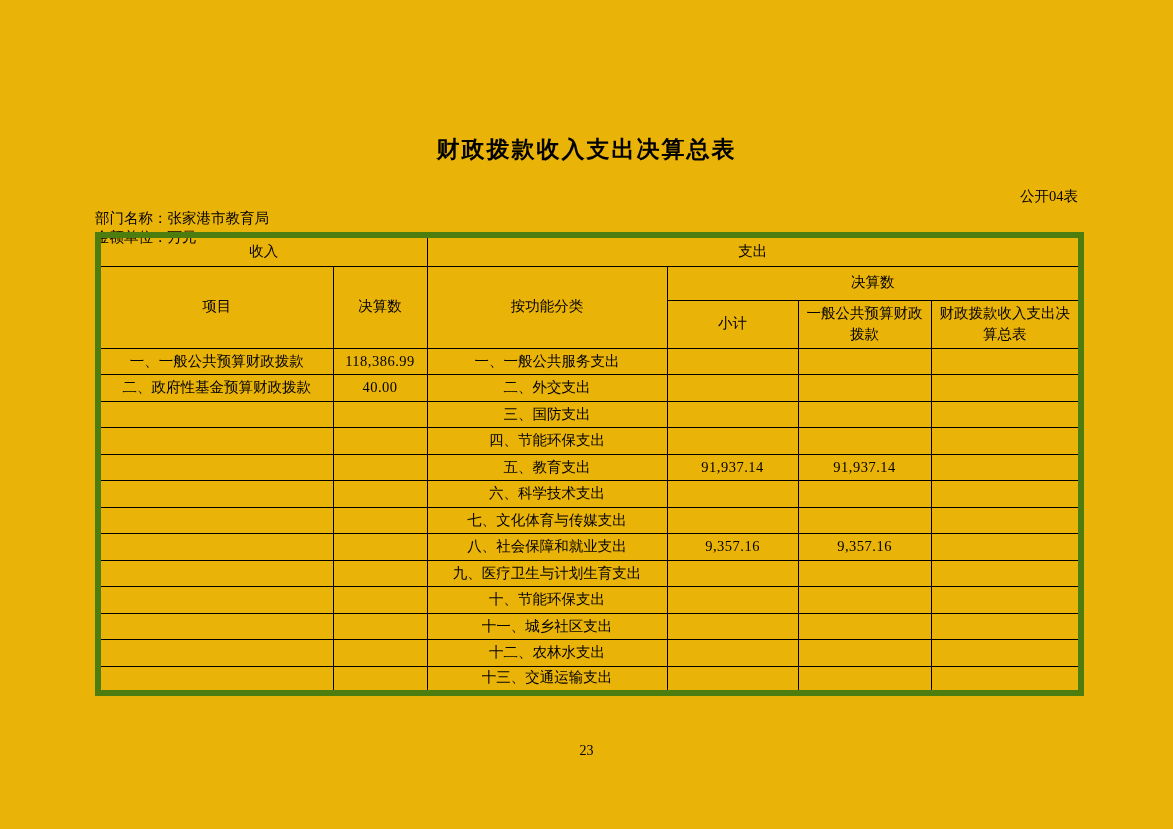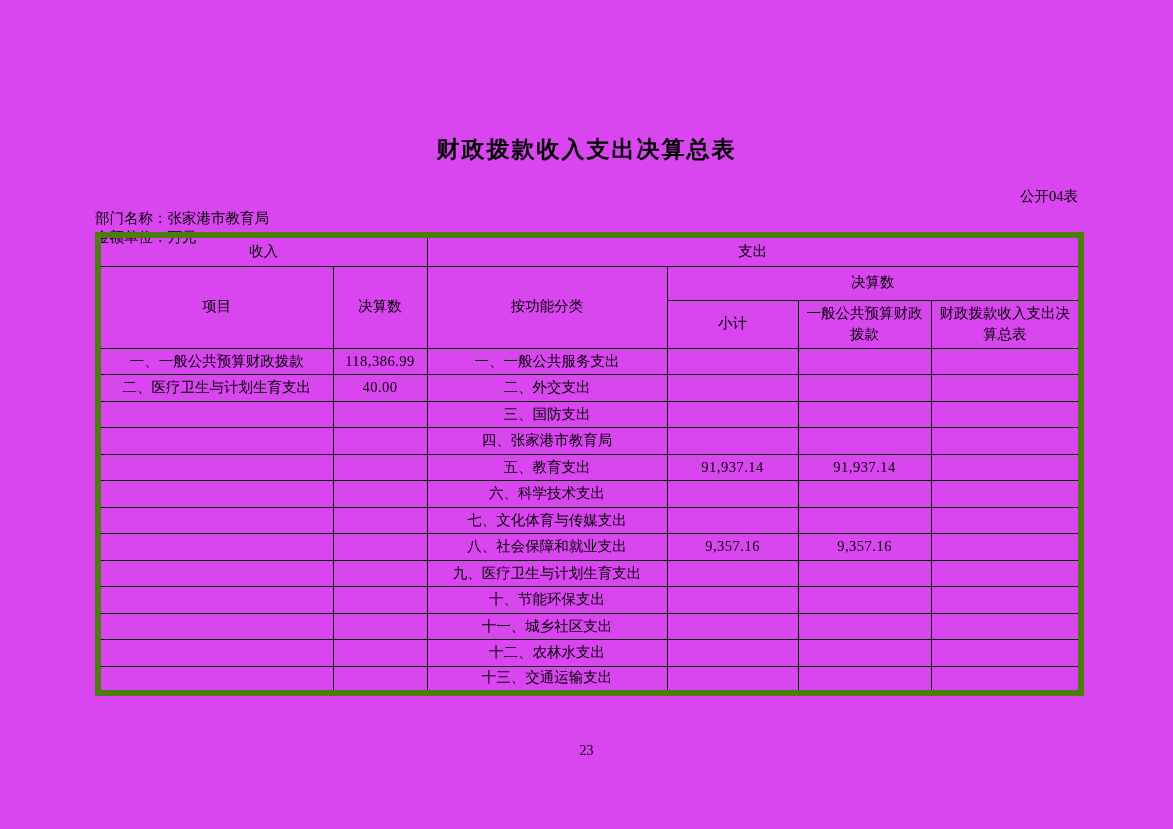--- a/index.html
+++ b/index.html
@@ -6,21 +6,21 @@
   html, body {
     margin: 0; padding: 0;
     background: #ffffff;
     font-family: "Liberation Serif", "DejaVu Serif", serif;
     color: #000000;
   }
   .page {
     position: relative;
     width: 1173px;
     height: 829px;
-    background: #d946ef;
+    background: #eab308;
     overflow: hidden;
   }
   .doc-title {
     position: absolute;
     top: 134px; left: 0;
     width: 100%;
     margin: 0;
     text-align: center;
     font-size: 23px;
     font-weight: bold;
@@ -123,39 +123,39 @@
     <tbody id="table-body">
         <tr>
           <td class="item-cell">一、一般公共预算财政拨款</td>
           <td class="num-cell">118,386.99</td>
           <td class="item-cell">一、一般公共服务支出</td>
           <td class="num-cell"></td>
           <td class="num-cell"></td>
           <td class="num-cell"></td>
         </tr>
         <tr>
-          <td class="item-cell">二、医疗卫生与计划生育支出</td>
+          <td class="item-cell">二、政府性基金预算财政拨款</td>
           <td class="num-cell">40.00</td>
           <td class="item-cell">二、外交支出</td>
           <td class="num-cell"></td>
           <td class="num-cell"></td>
           <td class="num-cell"></td>
         </tr>
         <tr>
           <td class="item-cell"></td>
           <td class="num-cell"></td>
           <td class="item-cell">三、国防支出</td>
           <td class="num-cell"></td>
           <td class="num-cell"></td>
           <td class="num-cell"></td>
         </tr>
         <tr>
           <td class="item-cell"></td>
           <td class="num-cell"></td>
-          <td class="item-cell">四、张家港市教育局</td>
+          <td class="item-cell">四、节能环保支出</td>
           <td class="num-cell"></td>
           <td class="num-cell"></td>
           <td class="num-cell"></td>
         </tr>
         <tr>
           <td class="item-cell"></td>
           <td class="num-cell"></td>
           <td class="item-cell">五、教育支出</td>
           <td class="num-cell">91,937.14</td>
           <td class="num-cell">91,937.14</td>

